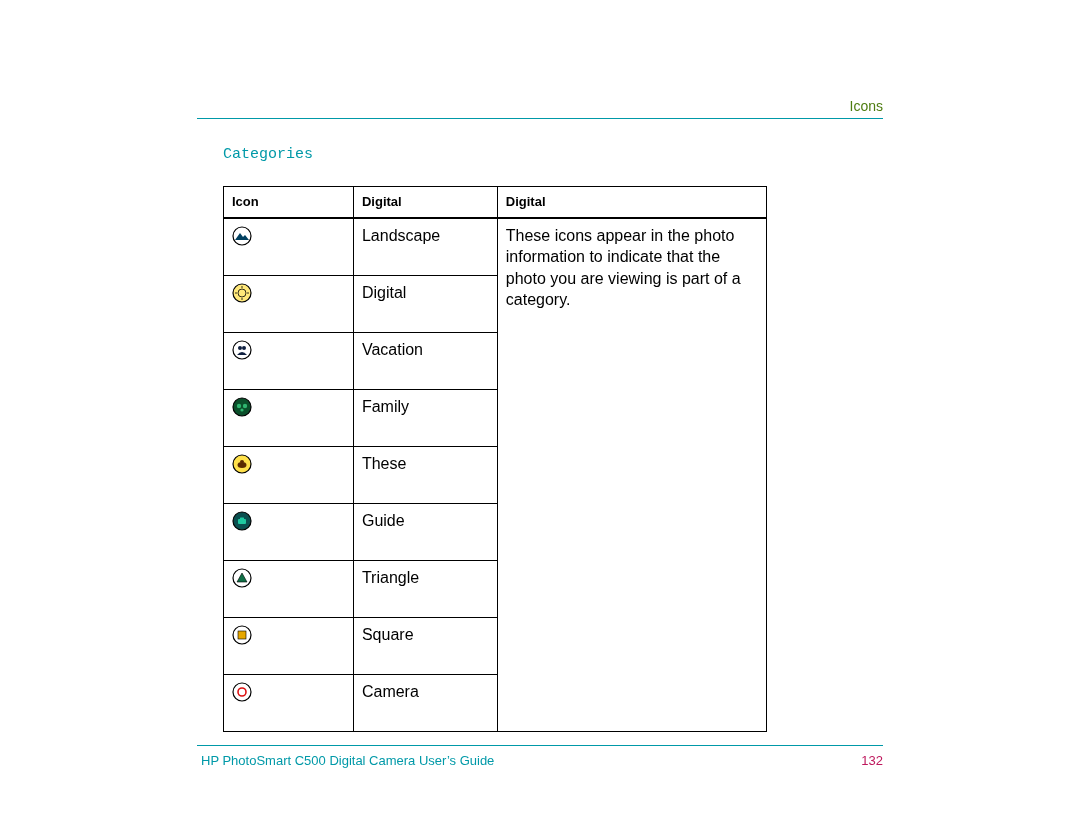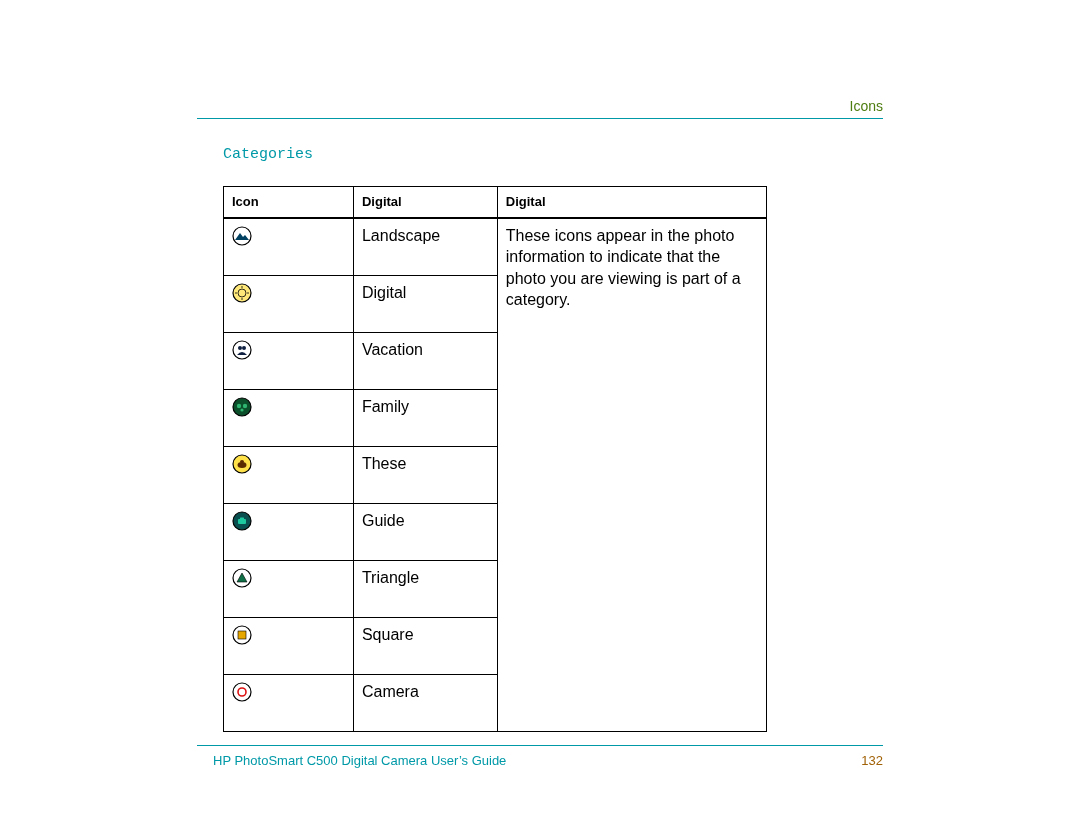--- a/index.html
+++ b/index.html
@@ -79,30 +79,30 @@
   }
   .footer-rule {
     position: absolute;
     left: 0; right: 0;
     bottom: 22px;
     height: 1px;
     background: #0099a8;
   }
   .footer-left {
     position: absolute;
-    left: 16px;
+    left: 4px;
     bottom: 0;
     color: #0099a8;
     font-size: 13px;
   }
   .footer-right {
     position: absolute;
     right: 0;
     bottom: 0;
-    color: #a16207;
+    color: #be185d;
     font-size: 13px;
   }
 </style>
 </head>
 <body>
 
 <div class="page-area">
   <div class="header-label">Icons</div>
   <div class="header-rule"></div>
 

